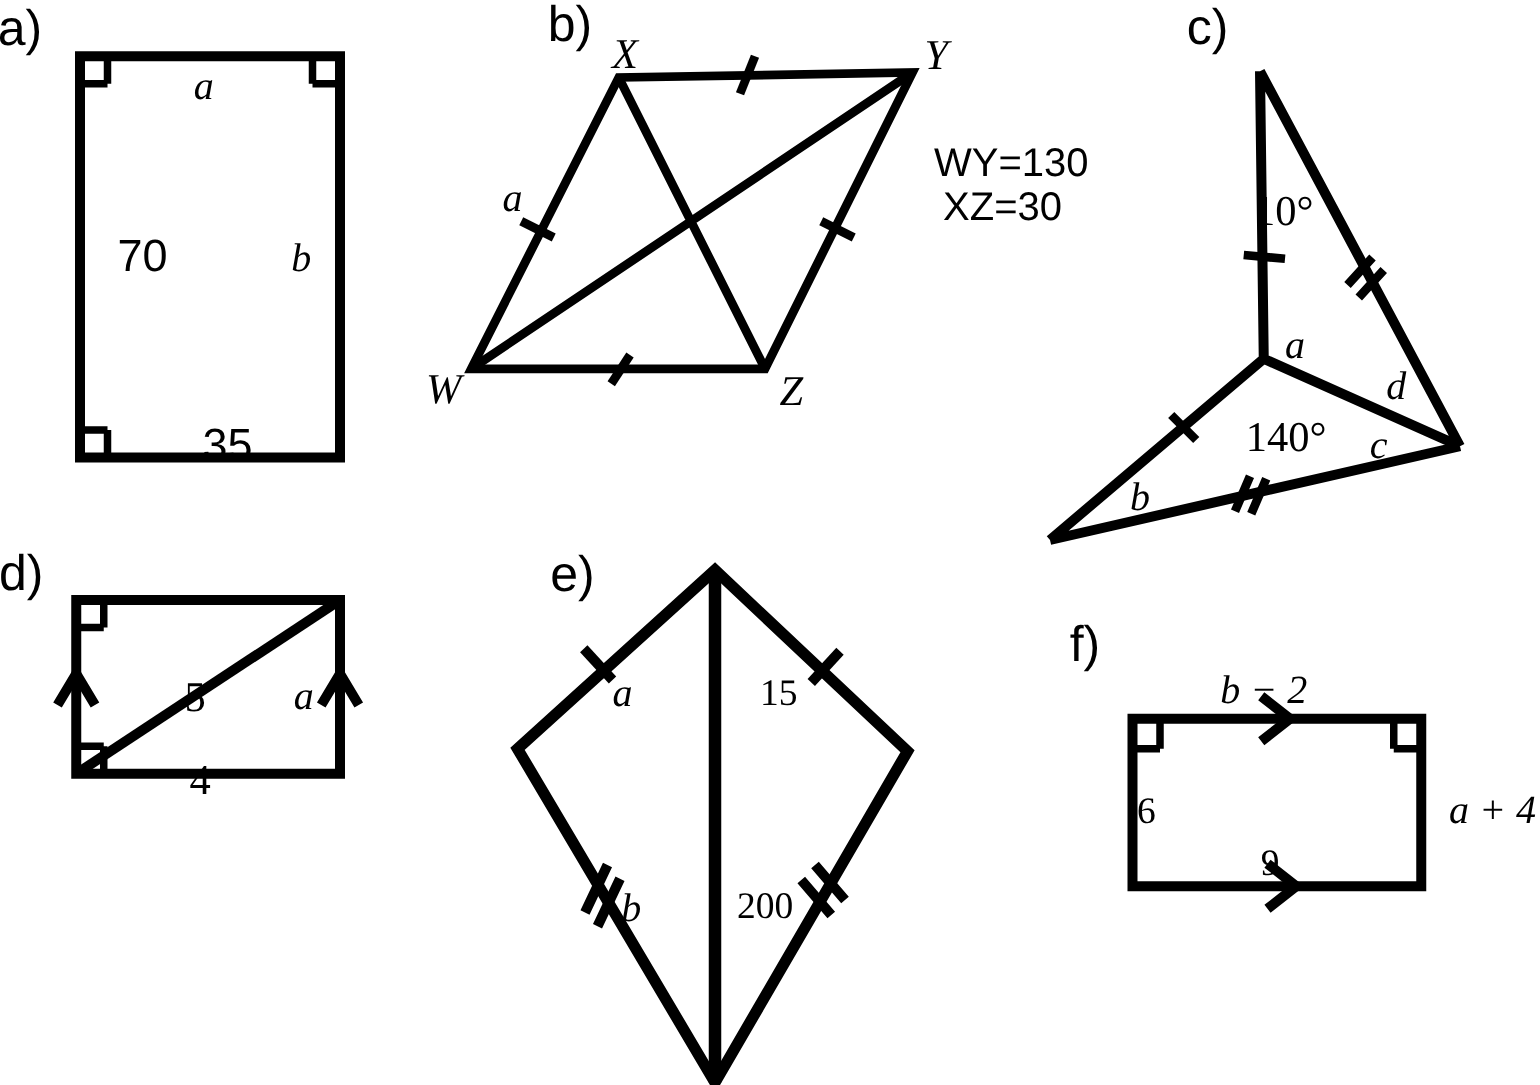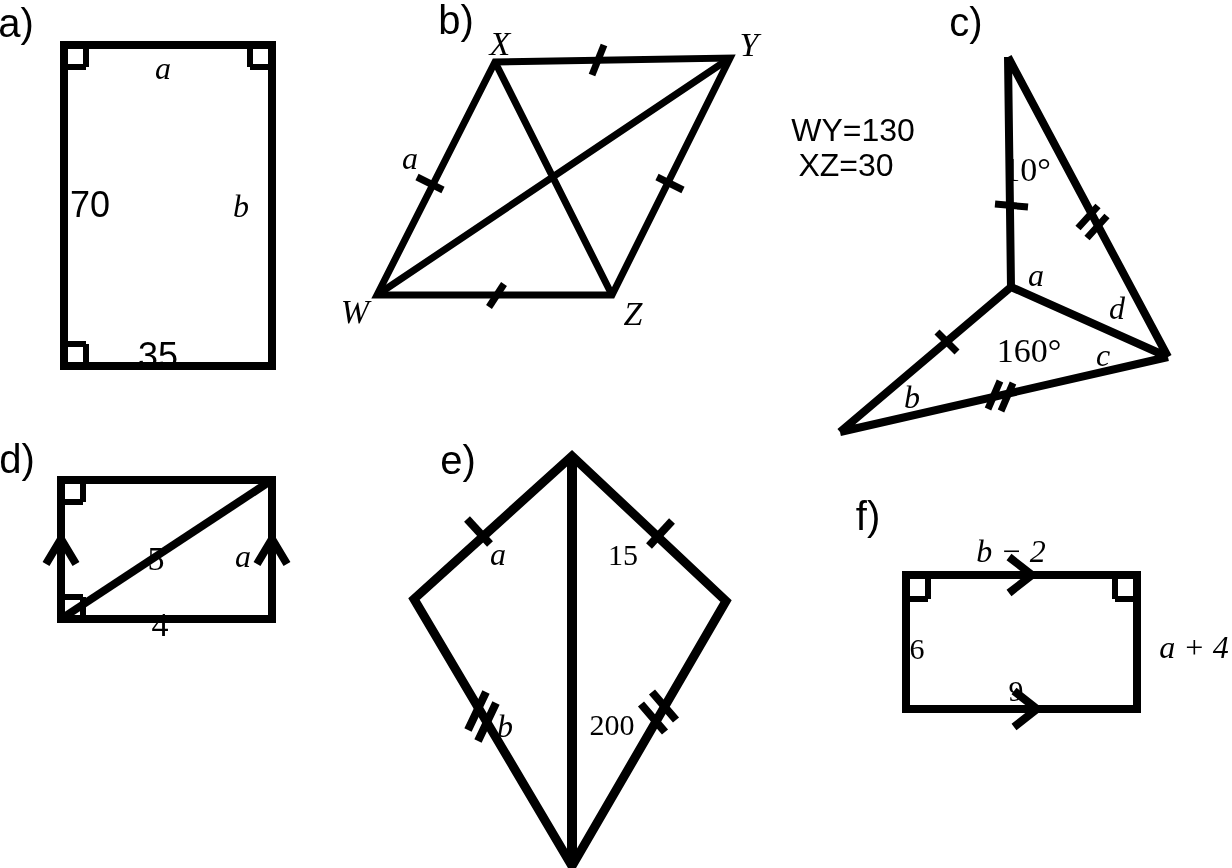--- a/index.html
+++ b/index.html
@@ -16,22 +16,22 @@
     stroke:var(--ink,#000);
   }
   .lbl{
     position:absolute;
     transform:translate(-50%,-50%);
     white-space:nowrap;
     line-height:1;
     color:var(--ink,#000);
   }
   .sans-big{font-family:"Liberation Sans",sans-serif;font-size:40px;}
-  .sans-num{font-family:"Liberation Sans",sans-serif;font-size:36px;}
-  .sans-mid{font-family:"Liberation Sans",sans-serif;font-size:32px;margin-left:44px;}
+  .sans-num{font-family:"Liberation Sans",sans-serif;font-size:36px;margin-left:24px;}
+  .sans-mid{font-family:"Liberation Sans",sans-serif;font-size:32px;}
   .sans-sm {font-family:Liberation Serif, serif;font-size:30px;}
   .math   {font-family:"Liberation Serif",serif;font-style:italic;font-size:32px;}
   .math-v {font-family:"Liberation Serif",serif;font-style:italic;font-size:34px;}
   .serif-num{font-family:"Liberation Serif",serif;font-size:34px;margin-top:24px;}
 </style>
 </head>
 <body>
 
 <div id="canvas">
 
@@ -99,21 +99,21 @@
   <span class="lbl math-v" style="left:749px;top:45px">Y</span>
   <span class="lbl math-v" style="left:355px;top:312px">W</span>
   <span class="lbl math-v" style="left:633px;top:314px">Z</span>
   <span class="lbl math" style="left:410px;top:158px">a</span>
   <span class="lbl sans-mid" style="left:809px;top:130px">WY=130</span>
   <span class="lbl sans-mid" style="left:802px;top:165px">XZ=30</span>
 
   <span class="lbl sans-big" style="left:966px;top:22px">c)</span>
   <span class="lbl serif-num" style="left:1027px;top:146px">10°</span>
   <span class="lbl math" style="left:1036px;top:275px">a</span>
-  <span class="lbl serif-num" style="left:1029px;top:327px">160°</span>
+  <span class="lbl serif-num" style="left:1029px;top:327px">140°</span>
   <span class="lbl math" style="left:1117px;top:308px">d</span>
   <span class="lbl math" style="left:1103px;top:355px">c</span>
   <span class="lbl math" style="left:912px;top:397px">b</span>
 
   <span class="lbl sans-big" style="left:17px;top:459px">d)</span>
   <span class="lbl serif-num" style="left:156px;top:535px">5</span>
   <span class="lbl serif-num" style="left:160px;top:601px">4</span>
   <span class="lbl math" style="left:243px;top:556px">a</span>
 
   <span class="lbl sans-big" style="left:458px;top:460px">e)</span>

